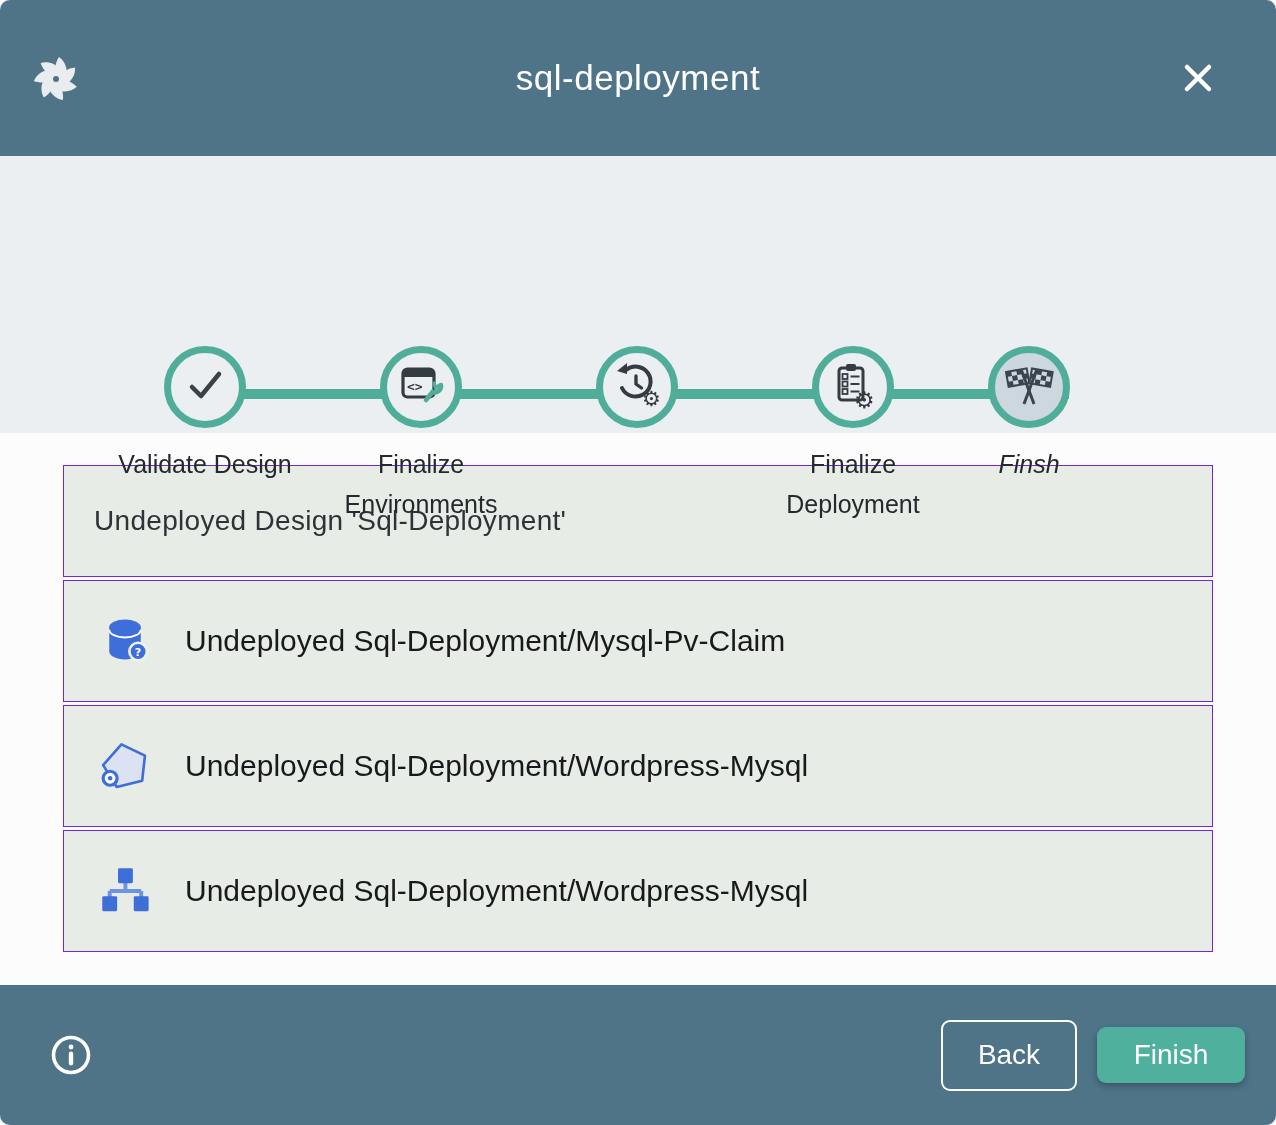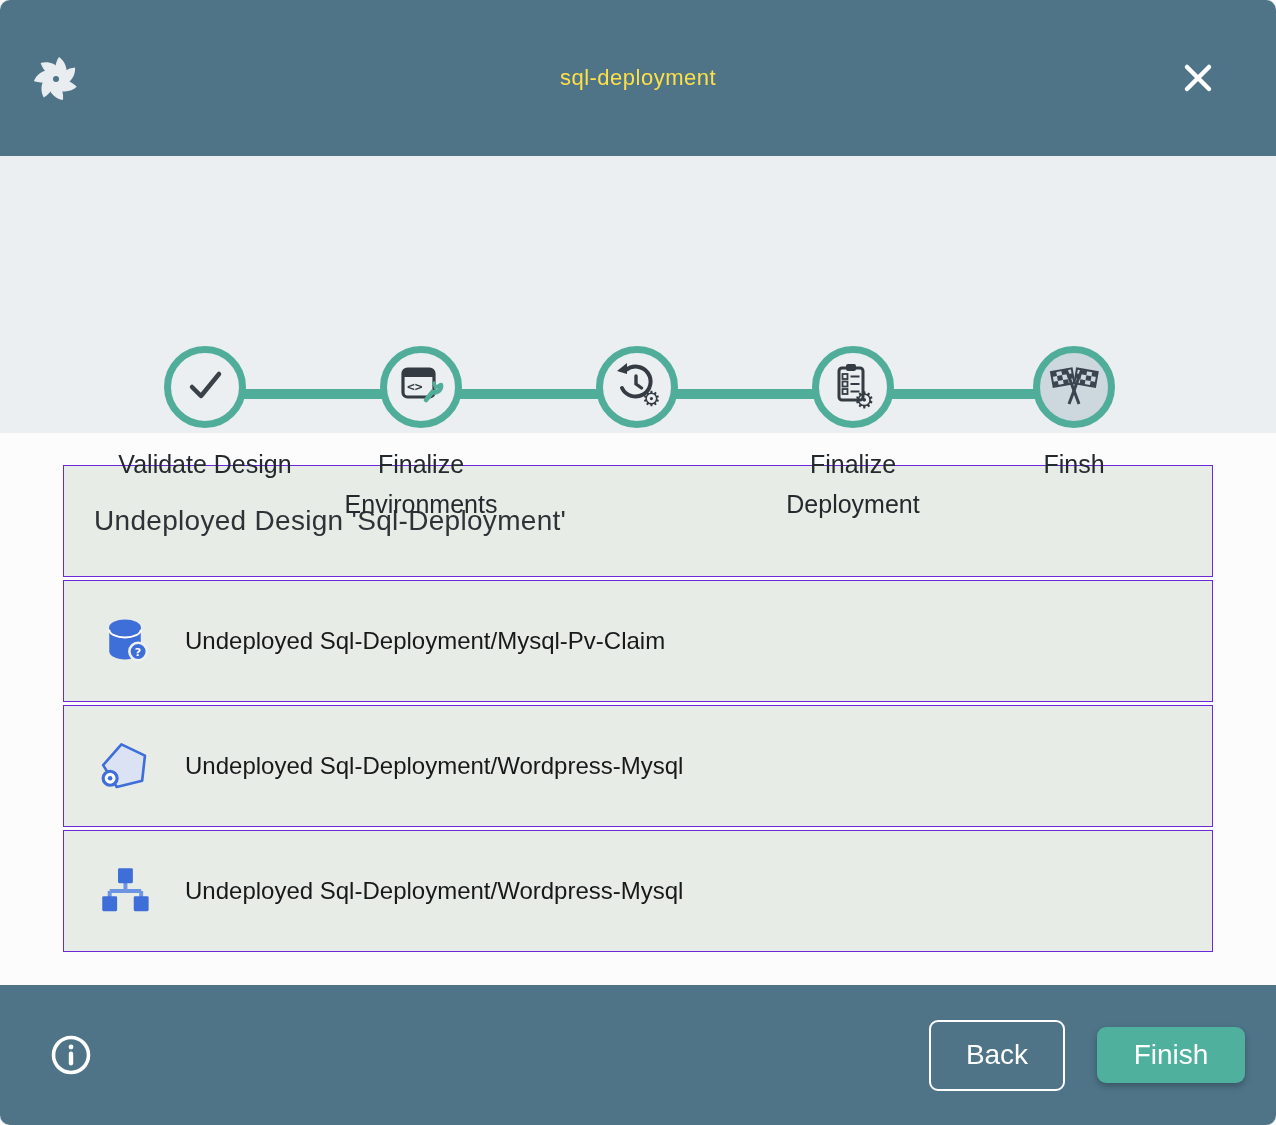--- a/index.html
+++ b/index.html
@@ -13,21 +13,21 @@
     background:#fcfcfd;
     box-shadow:0 0 0 1px rgba(0,0,0,.08);
   }
 
   
   .modal-header {
     flex:0 0 156px; background:#4f7488;
     position:relative; display:flex; align-items:center; justify-content:center;
   }
   .logo-wrap { position:absolute; left:30px; top:52px; width:52px; height:52px; }
-  .modal-title { color:#fde047; font-size:22px; letter-spacing:.5px; }
+  .modal-title { color:#ffffff; font-size:35px; letter-spacing:.5px; }
   .close-btn {
     position:absolute; right:58px; top:58px; width:40px; height:40px;
     cursor:pointer; background:none; border:none; display:flex;
     align-items:center; justify-content:center;
   }
 
   
   .stepper { flex:0 0 277px; background:#ebeff1; position:relative; }
   .connector {
     position:absolute; left:205px; top:233px; width:864px; height:10px;
@@ -46,30 +46,30 @@
 
   
   .content { flex:1 1 auto; background:#fcfcfd; padding:32px 63px 0; }
   .row {
     background:#e8ece6; border:1px solid #6d28d9; margin-bottom:3px;
     display:flex; align-items:center;
   }
   .row-summary { height:112px; padding-left:30px; }
   .row-summary .row-text { font-weight:300; font-size:28px; color:#2e3338; letter-spacing:.3px; }
   .row-item { height:122px; padding-left:33px; }
-  .row-item .row-text { font-size:24px; color:#17191b; }
+  .row-item .row-text { font-size:30px; color:#17191b; }
   .row-icon { width:56px; height:56px; margin-right:32px; flex:0 0 56px; }
 
   
   .footer {
     flex:0 0 140px; background:#4f7488;
     display:flex; align-items:center;
   }
   .info-btn { margin-left:49px; background:none; border:none; cursor:pointer; width:44px; height:44px; }
-  .footer-btns { margin-left:auto; margin-right:31px; display:flex; align-items:center; gap:32px; }
+  .footer-btns { margin-left:auto; margin-right:31px; display:flex; align-items:center; gap:20px; }
   .btn { font-family:"Liberation Sans",sans-serif; font-size:28px; color:#ffffff; cursor:pointer; }
   .btn-back {
     width:136px; height:71px; background:transparent;
     border:2px solid #ffffff; border-radius:9px;
   }
   .btn-finish {
     width:148px; height:56px; background:#4fb09e; border:none; border-radius:9px;
     box-shadow:0 3px 7px rgba(0,0,0,.28);
   }
 </style>
@@ -155,21 +155,21 @@
             <rect x="13.5" y="20.5" width="5" height="5" fill="none" stroke="#343b42" stroke-width="1.8"></rect>
             <rect x="13.5" y="28" width="5" height="5" fill="none" stroke="#343b42" stroke-width="1.8"></rect>
             <path d="M21.5 15.5 h9 M21.5 23 h9 M21.5 30.5 h9" stroke="#343b42" stroke-width="2"></path>
             <text x="25" y="47" font-size="23" fill="#343b42" font-family="'DejaVu Sans',sans-serif">⚙</text>
           </svg>
         </span>
       </div>
       <div class="step-label">Finalize Deployment</div>
     </div>
 
-    <div class="step active" style="left:964px;">
+    <div class="step active" style="left:919px;font-style:italic;">
       <div class="step-circle">
         <span>
           <svg width="50" height="50" viewBox="0 0 50 50">
             <line x1="17" y1="9" x2="30" y2="44" stroke="#3a4550" stroke-width="3"></line>
             <line x1="33" y1="9" x2="20" y2="44" stroke="#3a4550" stroke-width="3"></line>
             <g transform="translate(2,12) rotate(-10)" fill="#3a4550">
               <rect x="0" y="0" width="21" height="15" fill="none" stroke="#3a4550" stroke-width="2"></rect>
               <rect x="0" y="0" width="5.2" height="5"></rect>
                 <rect x="10.4" y="0" width="5.2" height="5"></rect>
               <rect x="5.2" y="5" width="5.2" height="5"></rect>

